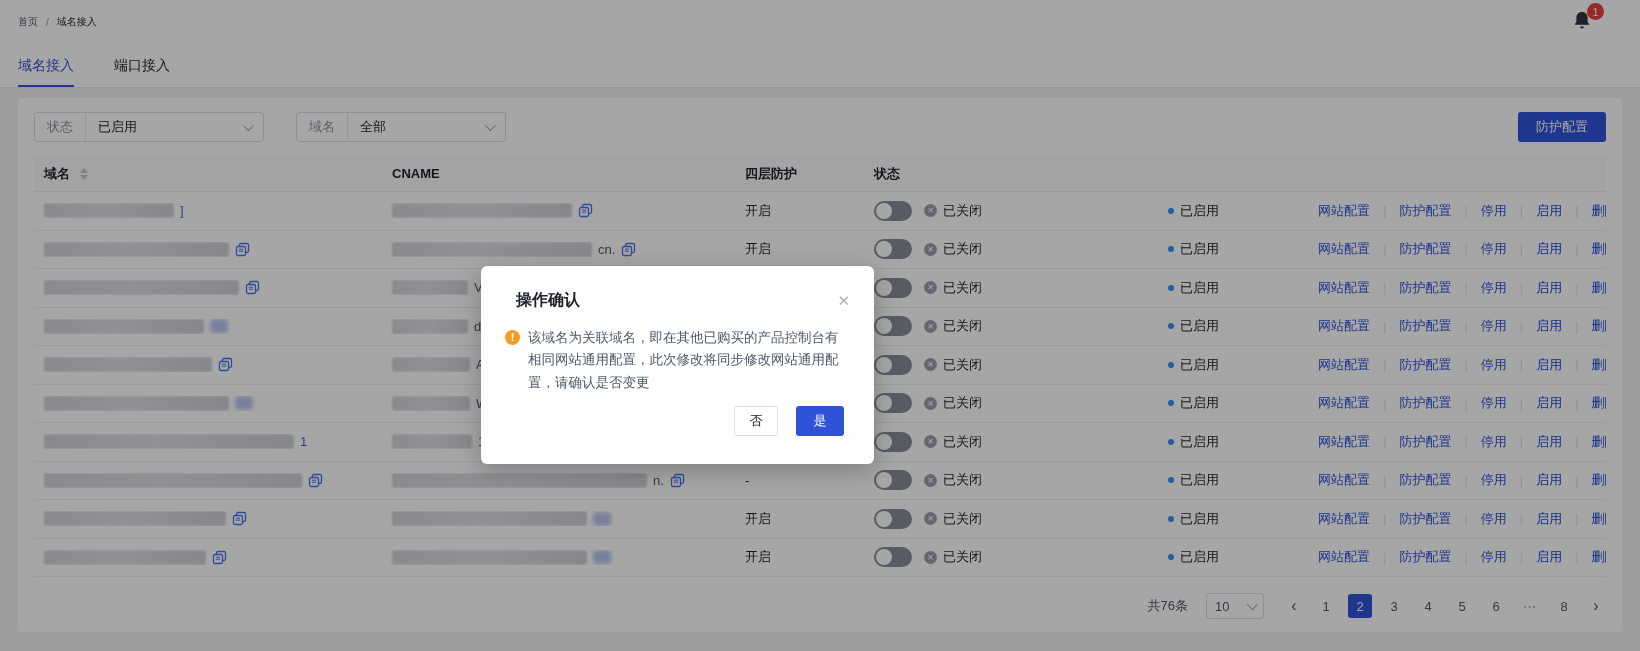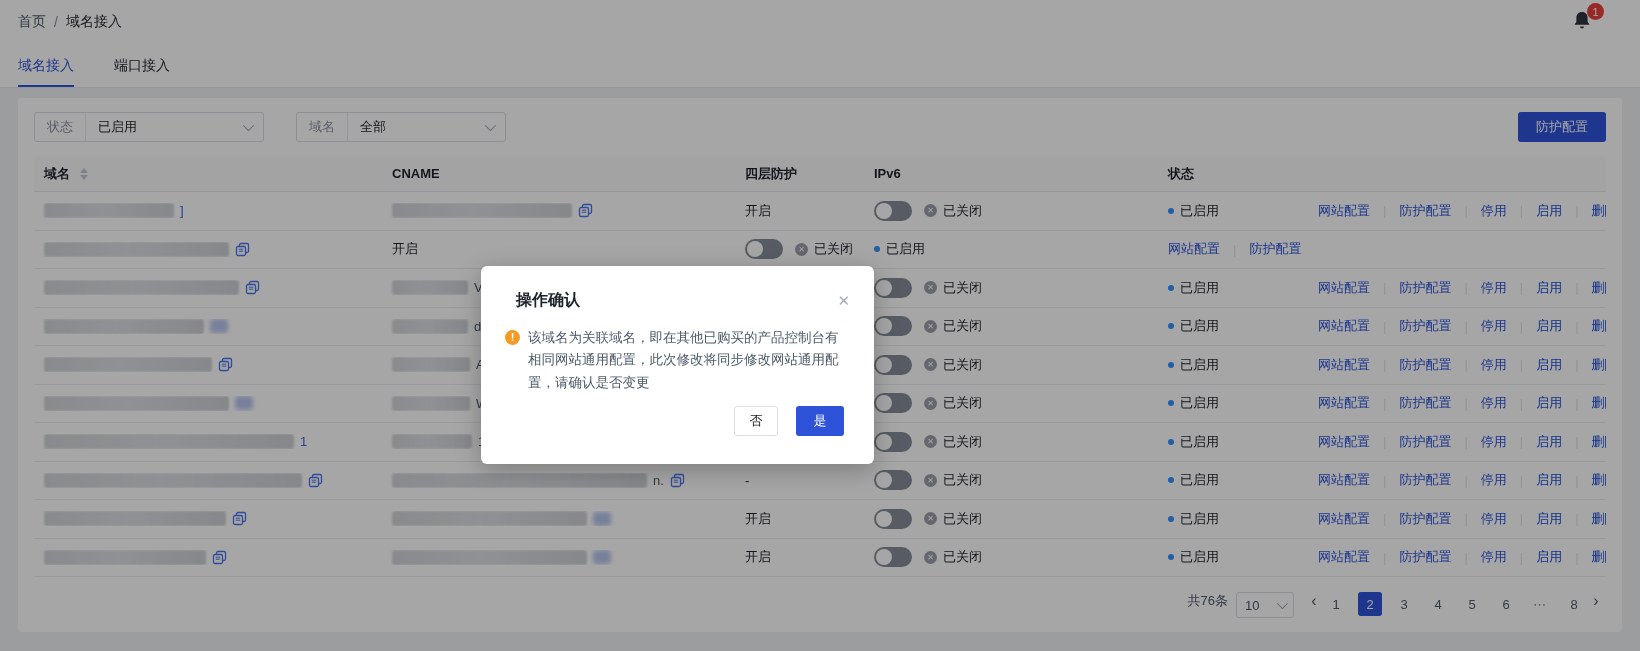--- a/index.html
+++ b/index.html
@@ -1,21 +1,21 @@
 <!DOCTYPE html>
 <html><head>
 <meta charset="utf-8">
 <style>
   * { margin:0; padding:0; box-sizing:border-box; }
   html,body { width:1640px; height:651px; overflow:hidden; }
   body { font-family:"Liberation Sans","DejaVu Sans",sans-serif; background:#f0f2f5; position:relative; font-size:14px; color:#1d2129; }
 
   
   .topbar { height:44px; background:#fff; display:flex; align-items:center; justify-content:space-between; padding:0 44px 0 18px; }
-  .breadcrumb { display:flex; align-items:center; gap:8px; font-size:14px; }
+  .breadcrumb { display:flex; align-items:center; gap:8px; font-size:10px; }
   .bc-home { color:#4e5969; }
   .bc-sep { color:#86909c; }
   .bc-cur { color:#1d2129; }
   .bell-wrap { position:relative; width:26px; height:26px; cursor:pointer; }
   .bell-badge { position:absolute; top:-6px; right:-8px; min-width:17px; height:17px; border-radius:9px; background:#e8413d; color:#fff; font-size:11px; display:flex; align-items:center; justify-content:center; padding:0 4px; }
   .tabbar { height:44px; background:#fff; border-bottom:1px solid #e5e6eb; display:flex; align-items:stretch; padding:0 18px; gap:40px; }
   .tab { display:flex; align-items:center; font-size:14px; color:#1d2129; cursor:pointer; position:relative; }
   .tab.active { color:#2e53d9; }
   .tab.active::after { content:""; position:absolute; left:0; right:0; bottom:0; height:2px; background:#2e53d9; }
 
@@ -53,21 +53,21 @@
   .ban { width:13px; height:13px; border-radius:50%; background:#9aa0aa; color:#fff; font-size:8px; line-height:13px; text-align:center; flex:none; margin-left:6px; }
   .ipv6-txt { color:#1d2129; }
 
   .dot { width:6px; height:6px; border-radius:50%; background:#3491fa; flex:none; }
 
   .act a { color:#2e53d9; text-decoration:none; cursor:pointer; }
   .act a.dis { color:#1d4ed8; cursor:not-allowed; }
   .act .sep { color:#dfe3ea; margin:0 7px; }
 
   
-  .pg-row { display:flex; justify-content:flex-end; height:28px; margin-top:15px; font-size:13px; color:#4e5969; }
+  .pg-row { display:flex; align-items:center; justify-content:flex-end; gap:10px; height:28px; margin-top:15px; font-size:13px; color:#4e5969; }
   .pg-total { margin-right:8px; }
   .pg-size { display:flex; align-items:center; justify-content:space-between; width:58px; height:26px; border:1px solid #d8dce3; border-radius:3px; padding:0 8px; background:#fff; cursor:pointer; margin-right:10px; }
   .pg-item { min-width:24px; height:24px; border-radius:3px; display:flex; align-items:center; justify-content:center; cursor:pointer; color:#4e5969; }
   .pg-item.active { background:#2e53d9; color:#fff; }
   .pg-arrow { font-size:16px; cursor:pointer; color:#4e5969; width:20px; text-align:center; }
   .pg-ellipsis { letter-spacing:1px; color:#86909c; }
 
   
   .mask { position:absolute; inset:0; background:rgba(0,0,0,0.35); z-index:50; }
   .modal { position:absolute; left:481px; top:266px; width:393px; height:198px; background:#fff; border-radius:6px; box-shadow:0 6px 24px rgba(0,0,0,.25); z-index:60; }
@@ -129,21 +129,20 @@
     <div class="tgrid thead">
       <div class="cell">
         <span>域名</span>
         <span class="sorter">
             <i class="up"></i>
             <i class="dn"></i>
           </span>
       </div>
       <div class="cell">CNAME</div>
       <div class="cell">四层防护</div>
-      <div class="cell">IPv6</div>
       <div class="cell">状态</div>
     </div>
 
     <div id="tbody">
   <div class="tgrid trow">
     <div class="cell">
       <span class="blob" style="width: 130px;"></span>
       <span class="frag-blue frag">]</span>
 
     </div>
@@ -176,20 +175,31 @@
             <span class="sep">|</span>
             <a class="dis">启用</a>
             <span class="sep">|</span>
             <a class="dis">删除</a>
           </div>
   </div>
 
   <div class="tgrid trow">
     <div class="cell">
       <span class="blob" style="width: 185px;"></span>
+
+      <svg class="copy-ic cp" width="15" height="15" viewBox="0 0 15 15">
+        <rect x="4.5" y="1.5" width="9" height="9" rx="1.5" fill="none" stroke="#4b74f0" stroke-width="1.3"></rect>
+        <rect x="1.5" y="4.5" width="9" height="9" rx="1.5" fill="#fff" stroke="#4b74f0" stroke-width="1.3"></rect>
+        <line x1="3.8" y1="7.2" x2="8.2" y2="7.2" stroke="#4b74f0" stroke-width="1"></line>
+        <line x1="3.8" y1="9.2" x2="8.2" y2="9.2" stroke="#4b74f0" stroke-width="1"></line>
+      </svg>
+    </div>
+    <div class="cell">
+      <span class="blob" style="width: 200px;"></span>
+      <span class="frag-gray frag">cn.</span>
 
       <svg class="copy-ic cp" width="15" height="15" viewBox="0 0 15 15">
         <rect x="4.5" y="1.5" width="9" height="9" rx="1.5" fill="none" stroke="#4b74f0" stroke-width="1.3"></rect>
         <rect x="1.5" y="4.5" width="9" height="9" rx="1.5" fill="#fff" stroke="#4b74f0" stroke-width="1.3"></rect>
         <line x1="3.8" y1="7.2" x2="8.2" y2="7.2" stroke="#4b74f0" stroke-width="1"></line>
         <line x1="3.8" y1="9.2" x2="8.2" y2="9.2" stroke="#4b74f0" stroke-width="1"></line>
       </svg>
     </div>
     <div class="cell l4">开启</div>
     <div class="cell">

